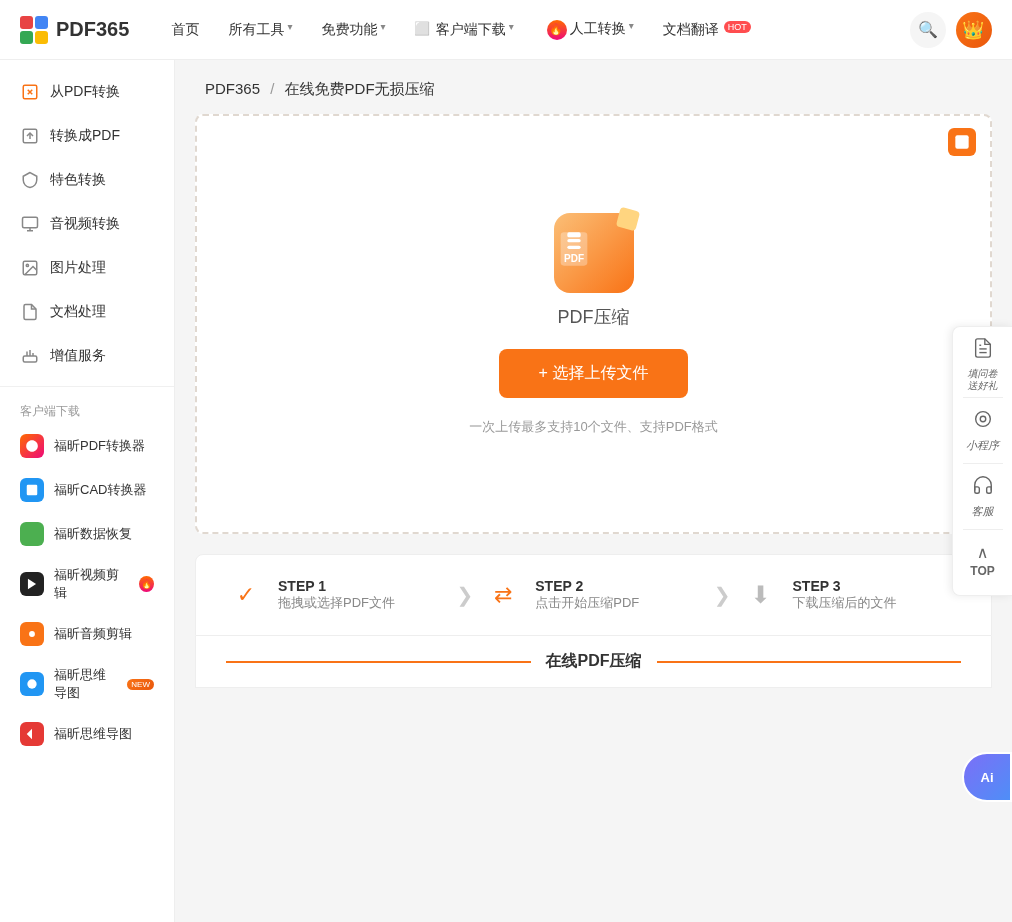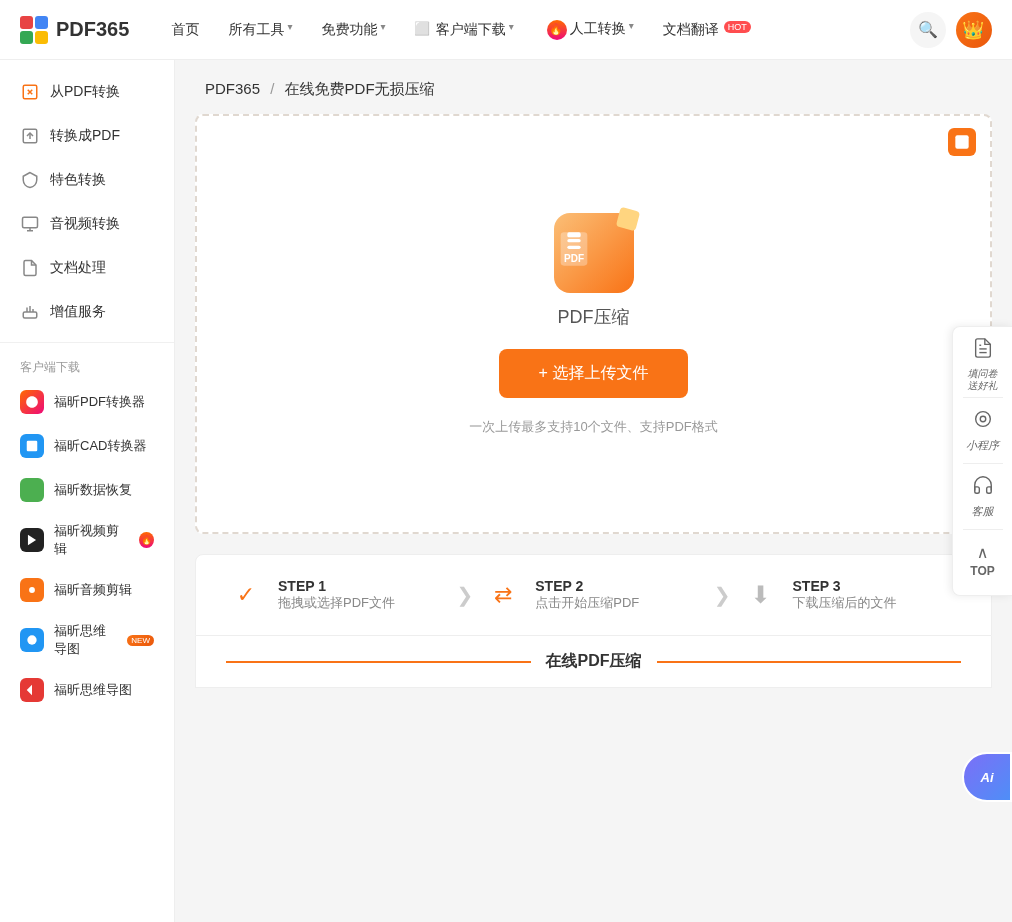--- a/index.html
+++ b/index.html
@@ -498,20 +498,30 @@
     </div>
     <div class="sidebar-item">
       <div class="icon">
         <svg width="18" height="18" viewBox="0 0 24 24" fill="none" stroke="#888" stroke-width="2">
             <rect x="2" y="3" width="20" height="14" rx="2"></rect>
             <polyline points="8,21 16,21"></polyline>
             <line x1="12" y1="17" x2="12" y2="21"></line>
           </svg>
       </div>
       <span>音视频转换</span>
+    </div>
+    <div class="sidebar-item">
+      <div class="icon">
+        <svg width="18" height="18" viewBox="0 0 24 24" fill="none" stroke="#888" stroke-width="2">
+            <rect x="3" y="3" width="18" height="18" rx="2"></rect>
+            <circle cx="8.5" cy="8.5" r="1.5"></circle>
+            <polyline points="21,15 16,10 5,21"></polyline>
+          </svg>
+      </div>
+      <span>图片处理</span>
     </div>
     <div class="sidebar-item">
       <div class="icon">
         <svg width="18" height="18" viewBox="0 0 24 24" fill="none" stroke="#888" stroke-width="2">
             <path d="M14 2H6a2 2 0 00-2 2v16a2 2 0 002 2h12a2 2 0 002-2V8z"></path>
             <polyline points="14,2 14,8 20,8"></polyline>
           </svg>
       </div>
       <span>文档处理</span>
     </div>
@@ -706,14 +716,14 @@
 
   <div class="float-divider"></div>
 
   <div class="top-btn">
     <div class="top-arrow">∧</div>
     <div class="top-label">TOP</div>
   </div>
 </div>
 
 <div class="ai-badge">
-  <span style="font-style:italic;font-size:13px;">Ai</span>
+  <span style="font-size:13px;">Ai</span>
 </div>
 
 </body></html>

